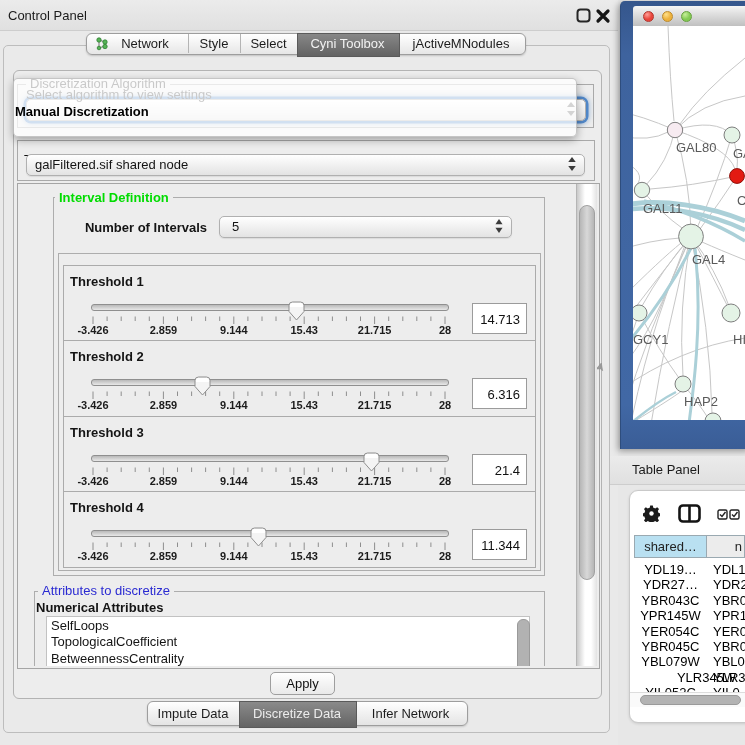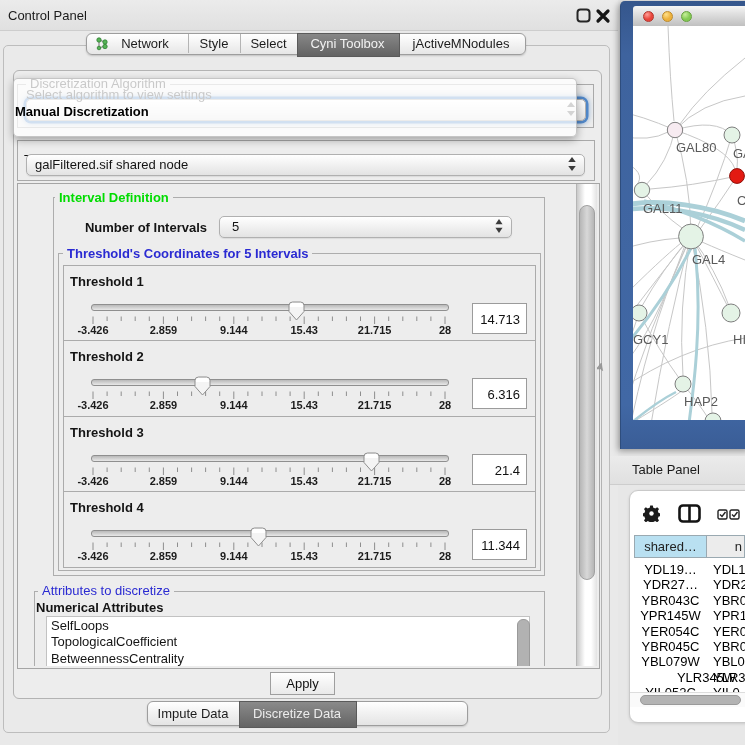--- a/index.html
+++ b/index.html
@@ -65,21 +65,20 @@
 <div class="box" style="left:53px;top:197px;width:490px;height:377px;border-color:#adadad;"></div>
 <div class="ttl" style="left:55px;top:191px;background:#ededed;color:#00dc00;">Interval Definition</div>
 <div class="abs tb" style="left:60px;top:220px;width:147px;text-align:right;font-weight:bold;">Number of Intervals</div>
 <div class="combo" style="left:219px;top:216px;width:291px;height:20px;"></div>
 <div class="abs tb" style="left:232px;top:219px;">5</div>
 <svg class="abs" style="left:494px;top:218px;" width="10" height="16" viewBox="0 0 10 18">
           <path d="M5,1 L9,7 L1,7 Z" fill="#3c3c3c"></path>
           <path d="M5,17 L1,11 L9,11 Z" fill="#3c3c3c"></path>
         </svg>
 <div class="box" style="left:58px;top:253px;width:481px;height:316px;border-color:#adadad;"></div>
-<div class="ttl" style="left:63px;top:247px;background:#ededed;color:#2a2ad2;">Threshold's Coordinates for 5 Intervals</div>
 <div class="abs" style="left:63px;top:265px;width:471px;height:75px;border:1px solid #ababab;background:#ededed;">
 <div class="abs tb" style="left:6px;top:8px;font-weight:bold;">Threshold 1</div>
 <div class="abs" style="left:27px;top:38px;width:356px;height:5px;border:1px solid #8f8f8f;border-radius:3px;background:linear-gradient(#b9b9b9,#e8e8e8);"></div>
 <svg class="abs" style="left:0px;top:50px;" width="420" height="9" viewBox="0 0 420 9">
             <path d="M29.0,0.5 V8 M43.1,0.5 V5 M57.2,0.5 V5 M71.2,0.5 V5 M85.3,0.5 V5 M99.4,0.5 V8 M113.5,0.5 V5 M127.6,0.5 V5 M141.6,0.5 V5 M155.7,0.5 V5 M169.8,0.5 V8 M183.9,0.5 V5 M198.0,0.5 V5 M212.0,0.5 V5 M226.1,0.5 V5 M240.2,0.5 V8 M254.3,0.5 V5 M268.4,0.5 V5 M282.4,0.5 V5 M296.5,0.5 V5 M310.6,0.5 V8 M324.7,0.5 V5 M338.8,0.5 V5 M352.8,0.5 V5 M366.9,0.5 V5 M381.0,0.5 V8" stroke="#8e8e8e" stroke-width="1" fill="none"></path>
           </svg>
 <div class="abs" style="left:-6.0px;top:58px;width:70px;text-align:center;font-size:11px;font-weight:bold;color:#1c1c1c;">-3.426</div>
 <div class="abs" style="left:64.4px;top:58px;width:70px;text-align:center;font-size:11px;font-weight:bold;color:#1c1c1c;">2.859</div>
 <div class="abs" style="left:134.8px;top:58px;width:70px;text-align:center;font-size:11px;font-weight:bold;color:#1c1c1c;">9.144</div>
 <div class="abs" style="left:205.2px;top:58px;width:70px;text-align:center;font-size:11px;font-weight:bold;color:#1c1c1c;">15.43</div>
@@ -149,25 +148,26 @@
 <div class="ttl" style="left:38px;top:584px;background:#ededed;color:#2a2ad2;font-weight:normal;">Attributes to discretize</div>
 <div class="abs tb" style="left:36px;top:600px;font-weight:bold;">Numerical Attributes</div>
 <div class="abs" style="left:46px;top:616px;width:484px;height:70px;background:#ffffff;border:1px solid #c2c2c2;box-sizing:border-box;"></div>
 <div class="abs tb" style="left:51px;top:618px;">SelfLoops</div>
 <div class="abs tb" style="left:51px;top:634px;">TopologicalCoefficient</div>
 <div class="abs tb" style="left:51px;top:651px;">BetweennessCentrality</div>
 
 <div class="abs" style="left:517px;top:619px;width:11px;height:60px;background:#b2b2b2;border:1px solid #9a9a9a;border-radius:6px;"></div>
 </div>
     </div>
-<div class="abs" style="left:270px;top:672px;width:63px;height:21px;border:1px solid #9e9e9e;border-radius:0;background:linear-gradient(#ffffff,#e9e9e9);text-align:center;line-height:21px;font-size:13px;color:#111;">Apply</div>
+<div class="abs" style="left:270px;top:672px;width:63px;height:21px;border:1px solid #9e9e9e;border-radius:5px;background:linear-gradient(#ffffff,#e9e9e9);text-align:center;line-height:21px;font-size:13px;color:#111;">Apply</div>
 <div class="abs" style="left:147px;top:701px;width:319px;height:23px;background:linear-gradient(#ffffff,#f2f2f2 45%,#e4e4e4);border:1px solid #9d9d9d;border-radius:6px;box-shadow:0 1px 2px rgba(0,0,0,0.15);"></div>
 <div class="abs" style="left:239px;top:701px;width:116px;height:25px;background:linear-gradient(#8a8a8a,#646464);border:1px solid #5a5a5a;"></div>
 <div class="seg" style="left:147px;top:701px;width:92px;height:24px;">Impute Data</div>
 <div class="seg" style="left:239px;top:701px;width:116px;height:24px;color:#ececec;">Discretize Data</div>
+<div class="seg" style="left:355px;top:701px;width:111px;height:24px;">Infer Network</div>
 <svg class="abs" style="left:597px;top:363px;" width="8" height="10" viewBox="0 0 8 10">
       <path d="M1,9 L1,1 L7,6 L4,6 Z" fill="#9a9a9a" stroke="#8a8a8a" stroke-width="0.5" transform="rotate(40 4 5)"></path>
     </svg>
 <div class="abs" style="left:13px;top:78px;width:564px;height:59px;background:rgba(255,255,255,0.74);border:1px solid rgba(130,130,130,0.45);border-radius:5px;box-shadow:0 3px 8px rgba(0,0,0,0.32);box-sizing:border-box;"></div>
 <div class="abs tb" style="left:15px;top:104px;font-weight:bold;color:#000;">Manual Discretization</div>
 <div class="abs" style="left:618px;top:0;width:127px;height:745px;background:#e7e7e7;"></div>
 <div class="abs" style="left:620px;top:1px;width:130px;height:448px;background:linear-gradient(#35568c,#3e639e 12%,#4168a5 90%,#3a5d96);border-radius:5px 0 0 0;box-shadow:-2px 2px 6px rgba(0,0,0,0.35);border-left:1px solid #2e4d7d;"></div>
 <div class="abs" style="left:633px;top:6px;width:120px;height:20px;background:linear-gradient(#f5f5f5,#dcdcdc 45%,#c0c0c0);border-bottom:1px solid #8d8d8d;border-radius:3px 0 0 0;"></div>
 <div class="abs" style="left:642.5px;top:11px;width:11px;height:11px;border-radius:50%;background:radial-gradient(circle at 35% 28%,#ff9f97,#e8443a 55%,#e8443a);border:1px solid #b0352e;box-sizing:border-box;"></div>
 <div class="abs" style="left:661.5px;top:11px;width:11px;height:11px;border-radius:50%;background:radial-gradient(circle at 35% 28%,#ffe08a,#edb13c 55%,#edb13c);border:1px solid #bd8a2b;box-sizing:border-box;"></div>

